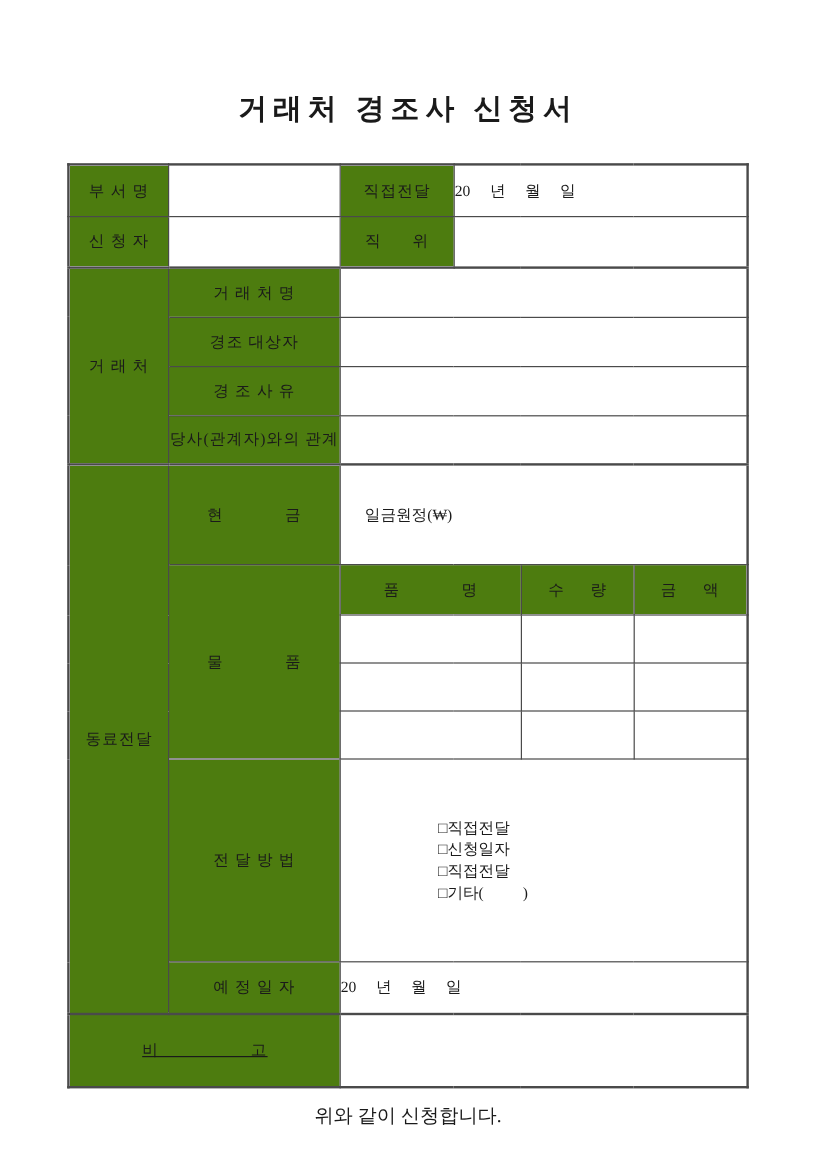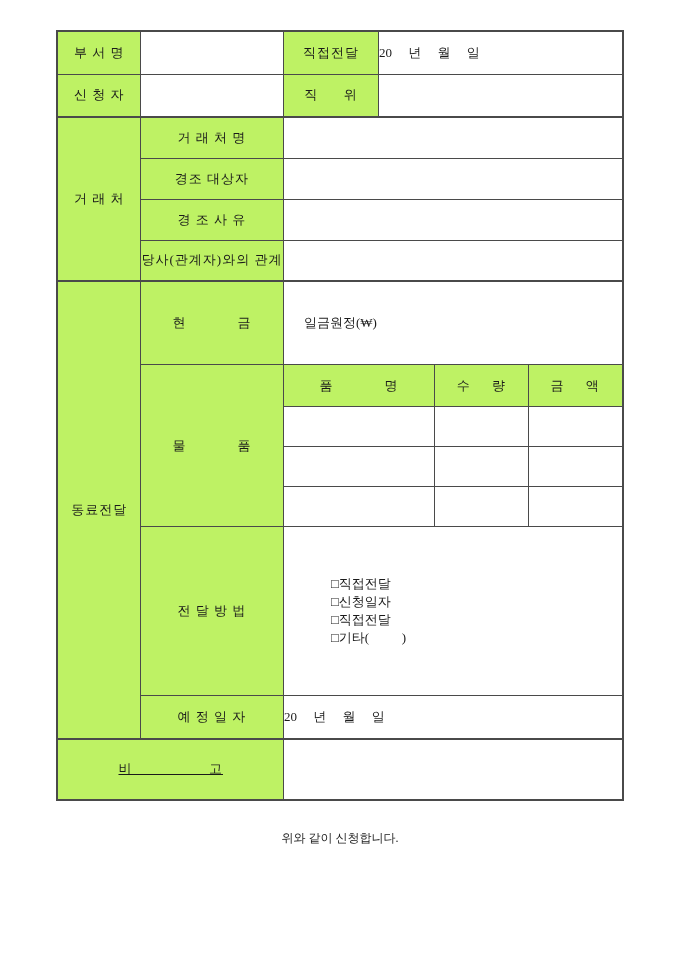--- a/index.html
+++ b/index.html
@@ -30,45 +30,46 @@
   }
   td {
     border: 1px solid #4a4a4a;
     font-size: 13px;
     padding: 0 0;
     white-space: pre;
     overflow: hidden;
     vertical-align: middle;
   }
   td.hd {
-    background: #bef264;
+    background: #4d7c0f;
     text-align: center;
     letter-spacing: 1px;
   }
   td.c { text-align: left; }
   tr.thick td { border-top-width: 2px; }
 
   .r43 { height: 43px; } .r41 { height: 41px; } .r44 { height: 44px; }
   .r42 { height: 42px; } .r40 { height: 40px; } .r61 { height: 61px; text-decoration: underline; }
 
   .cash-line {
     display: flex;
     align-items: center;
     padding: 0 35px 0 20px;
   }
   .delivery-line { padding-left: 8px; }
-  .delivery-line .opt { margin-right: 13px; }
+  .delivery-line .opt { margin-right: 13px; margin-left: 34px; }
 
-  .stmt { margin-top: 29px; text-align: center; font-size: 12px; white-space: pre; }
+  .stmt { margin-top: 13px; text-align: center; font-size: 16px; white-space: pre; }
 </style>
 </head>
 <body>
 
 <div class="sheet">
 
+  <div class="doc-title">거래처 경조사 신청서</div>
 
   <table class="form">
     <colgroup>
       <col style="width:83px">
         <col style="width:143px">
         <col style="width:95px">
       <col style="width:56px">
         <col style="width:94px">
         <col style="width:94px">
     </colgroup>

